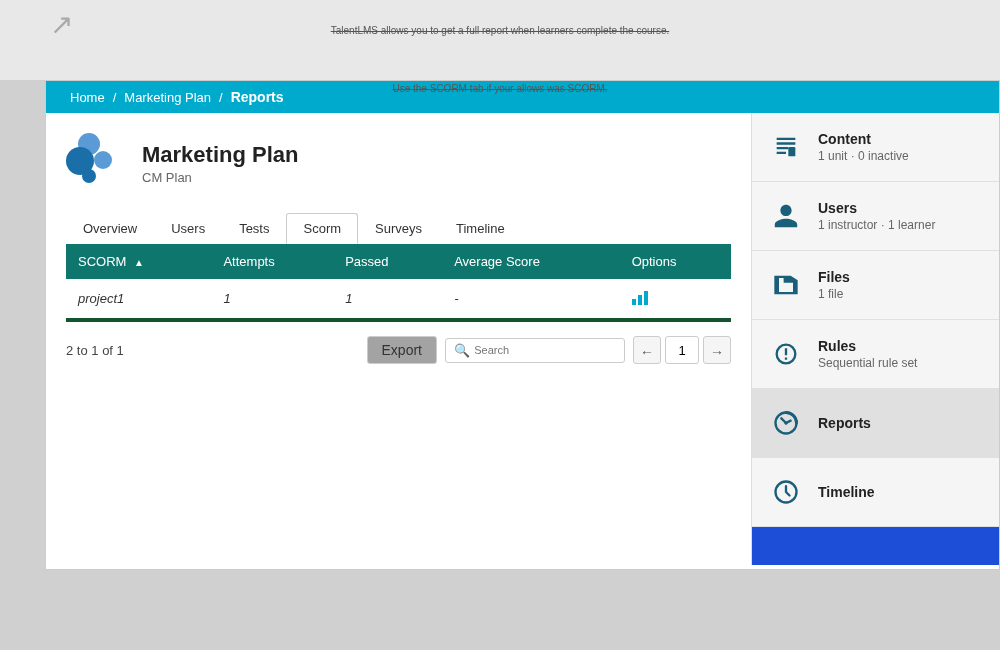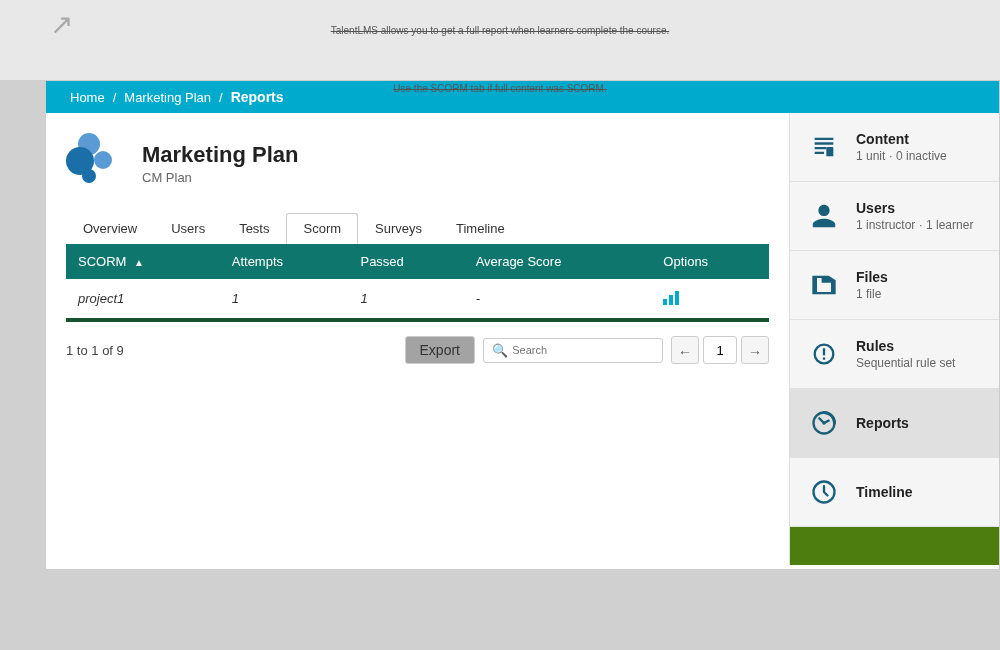--- a/index.html
+++ b/index.html
@@ -263,23 +263,23 @@
       width: 34px;
       height: 28px;
       border: 1px solid #ccc;
       border-radius: 3px;
       text-align: center;
       font-size: 13px;
     }
 
     
     .sidebar {
-      width: 210px;
+      width: 248px;
       border-left: 1px solid #ddd;
-      background: #4d7c0f;
+      background: #1d4ed8;
     }
     .sidebar-item {
       display: flex;
       align-items: center;
       gap: 14px;
       padding: 16px 16px;
       border-bottom: 1px solid #e0e0e0;
       cursor: pointer;
       background: #f5f5f5;
     }
@@ -323,21 +323,21 @@
       height: 80px;
       background: #d0d0d0;
     }
   </style>
 </head>
 <body>
 
 <div class="top-annotation">
   <div class="arrow">↗</div>
   <div class="annotation-line">TalentLMS allows you to get a full report when learners complete the course.</div>
-  <div class="annotation-line">Use the SCORM tab if full content was SCORM.</div>
+  <div class="annotation-line">Use the SCORM tab if your allows was SCORM.</div>
 </div>
 
 <div class="main-container">
 
   <div class="breadcrumb-bar">
     <a href="#">Home</a>
     <span class="separator">/</span>
     <a href="#">Marketing Plan</a>
     <span class="separator">/</span>
     <span class="current">Reports</span>
@@ -393,21 +393,21 @@
                 <span style="height: 6px;"></span>
                 <span style="height: 10px;"></span>
                 <span style="height: 14px;"></span>
               </div>
             </td>
           </tr>
         </tbody>
       </table>
 
       <div class="pagination-area">
-        <div class="pagination-left">1 to 1 of 9</div>
+        <div class="pagination-left">2 to 1 of 1</div>
         <div class="pagination-right">
           <button class="export-btn">Export</button>
           <div class="search-box">
             <span class="search-icon-inner">🔍</span>
             <input type="text" placeholder="Search" style="">
           </div>
           <div class="page-nav">
             <button class="page-btn">←</button>
             <input type="text" class="page-num" value="1" style="">
             <button class="page-btn">→</button>

